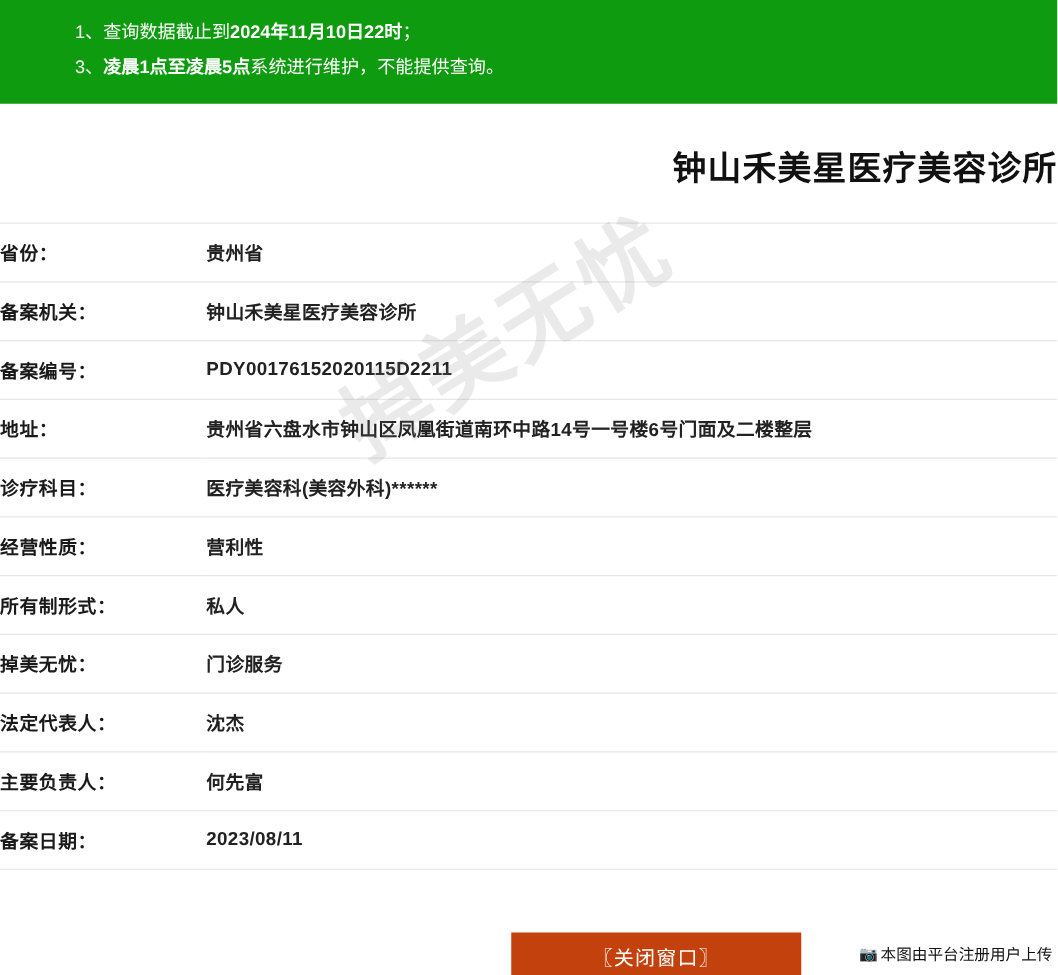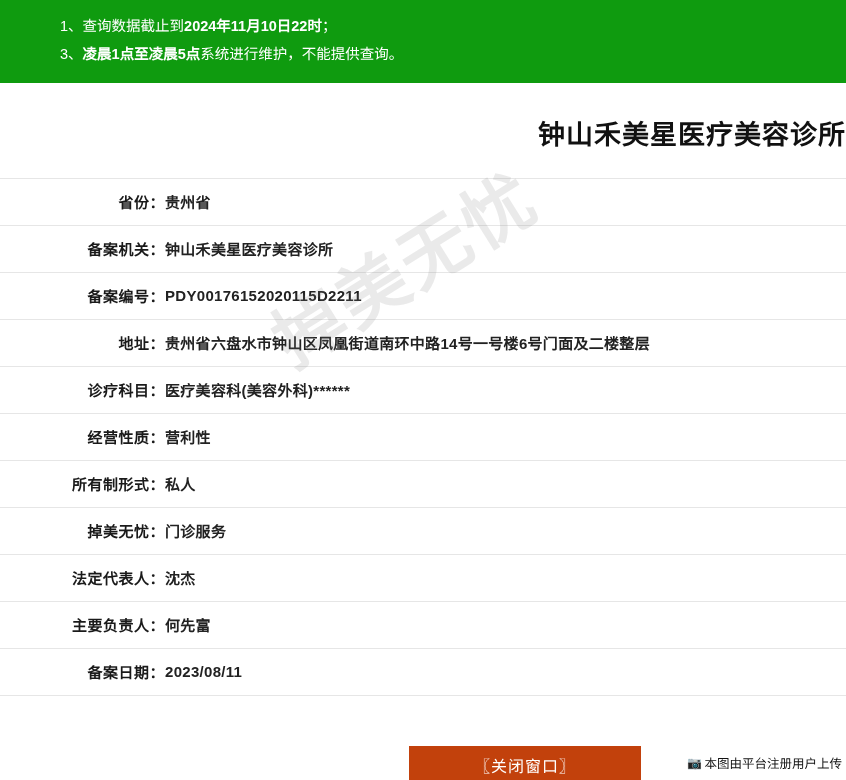--- a/index.html
+++ b/index.html
@@ -54,21 +54,20 @@
     font-size: 15px;
     vertical-align: middle;
     padding: 0;
   }
   td.label {
     width: 165px;
     padding-left: 8px;
     font-weight: bold;
     color: #1a1a1a;
     letter-spacing: 0.5px;
-    text-align: right;
   }
   td.value {
     padding-left: 30px;
     color: #222;
     letter-spacing: 0.3px;
     font-weight: bold;
   }
   table.info tr:last-child td { border-bottom: 1px solid #e6e6e6; margin-top: 44px; }
 
   

